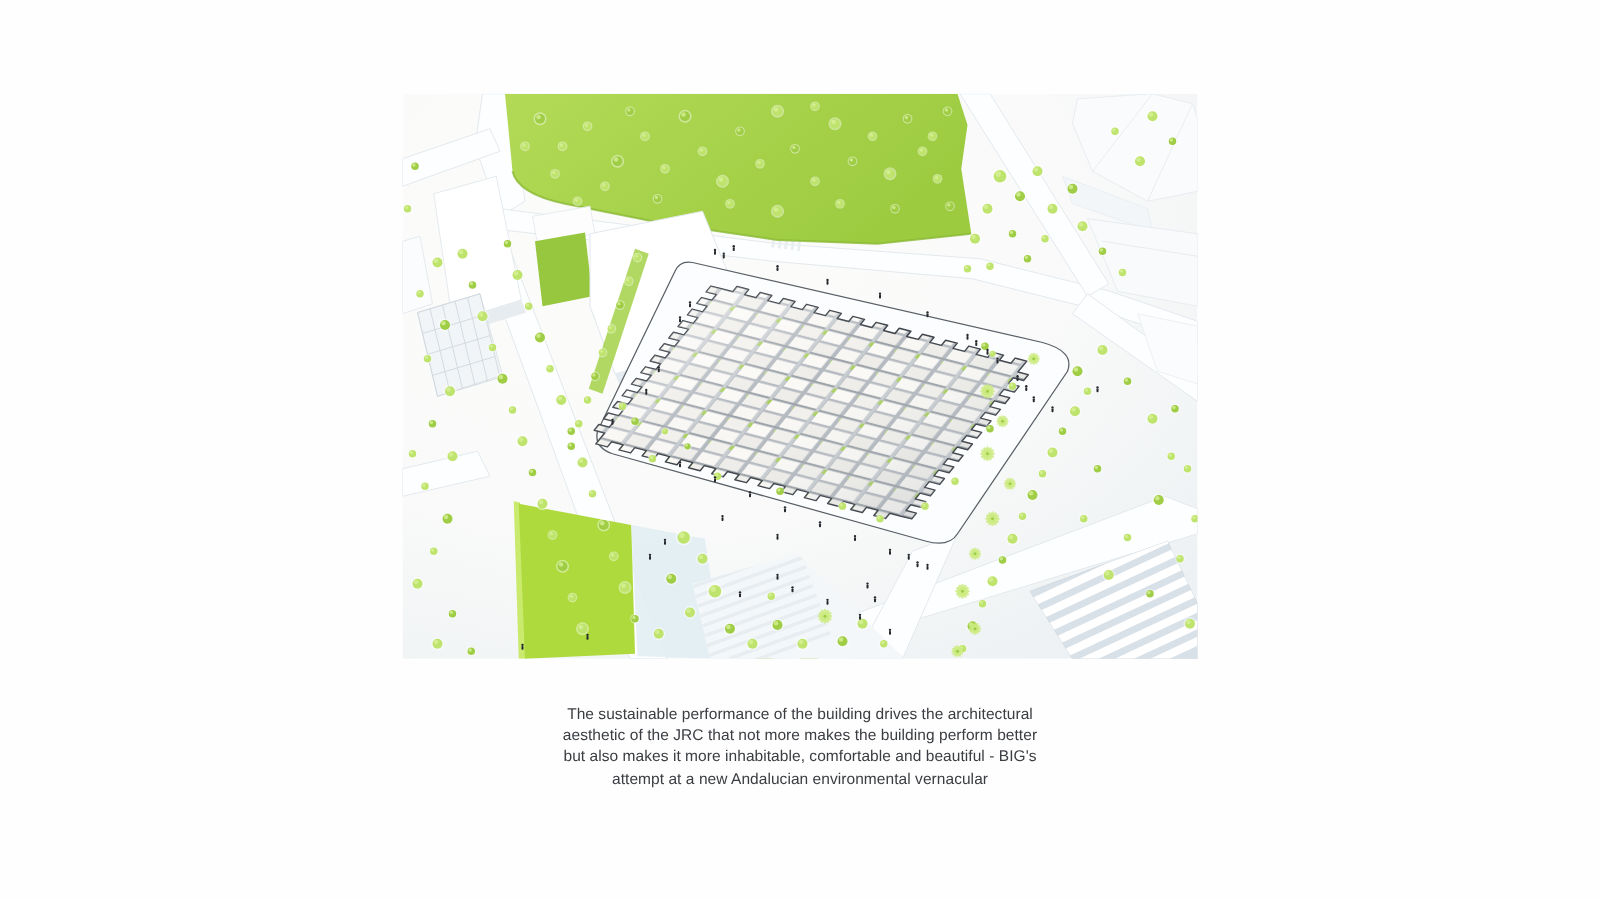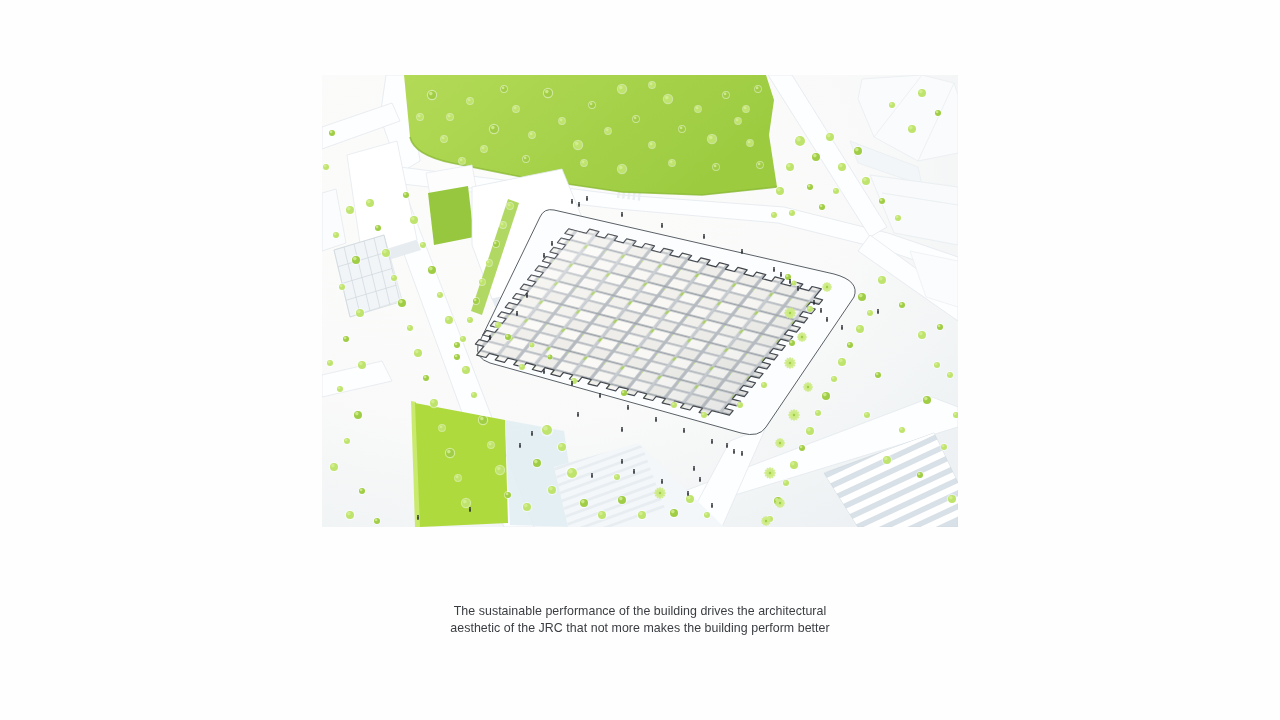--- a/index.html
+++ b/index.html
@@ -1,20 +1,20 @@
 <!DOCTYPE html>
 <html><head>
 <meta charset="utf-8">
 <style>
   html,body{margin:0;padding:0;background:#ffffff;}
   .page{position:relative;width:1280px;height:720px;background:#fefefe;overflow:hidden;
         font-family:"Liberation Sans",sans-serif;}
   figure.render{position:absolute;left:322px;top:75px;width:636px;height:452px;margin:0;}
   .caption{position:absolute;left:0;width:100%;top:563px;text-align:center;
-           font-size:12.4px;line-height:17.2px;font-weight:500;color:#3a3d41;letter-spacing:.05px;margin-top:40px;}
+           font-size:12.4px;line-height:17.2px;font-weight:500;color:#3a3d41;letter-spacing:.05px;}
   .caption div{white-space:nowrap;}
 </style>
 </head>
 <body>
 
 <div class="page">
 
   <figure class="render">
     <svg id="scene" viewBox="0 0 636 452" width="636" height="452" xmlns="http://www.w3.org/2000/svg">
       <defs>
@@ -828,15 +828,17 @@
           <rect x="95.2" y="441.7" width="1.6" height="3.1" rx="0.6" fill="#25292d"></rect>
           <circle cx="556" cy="234.9" r="0.95" fill="#25292d"></circle>
           <rect x="555.2" y="235.7" width="1.6" height="3.1" rx="0.6" fill="#25292d"></rect>
         </g>
     </svg>
   </figure>
 
   <div class="caption">
     <div>The sustainable performance of the building drives the architectural</div>
     <div>aesthetic of the JRC that not more makes the building perform better</div>
+    <div>but also makes it more inhabitable, comfortable and beautiful - BIG's</div>
+    <div>attempt at a new Andalucian environmental vernacular</div>
   </div>
 
 </div>
 
 </body></html>

